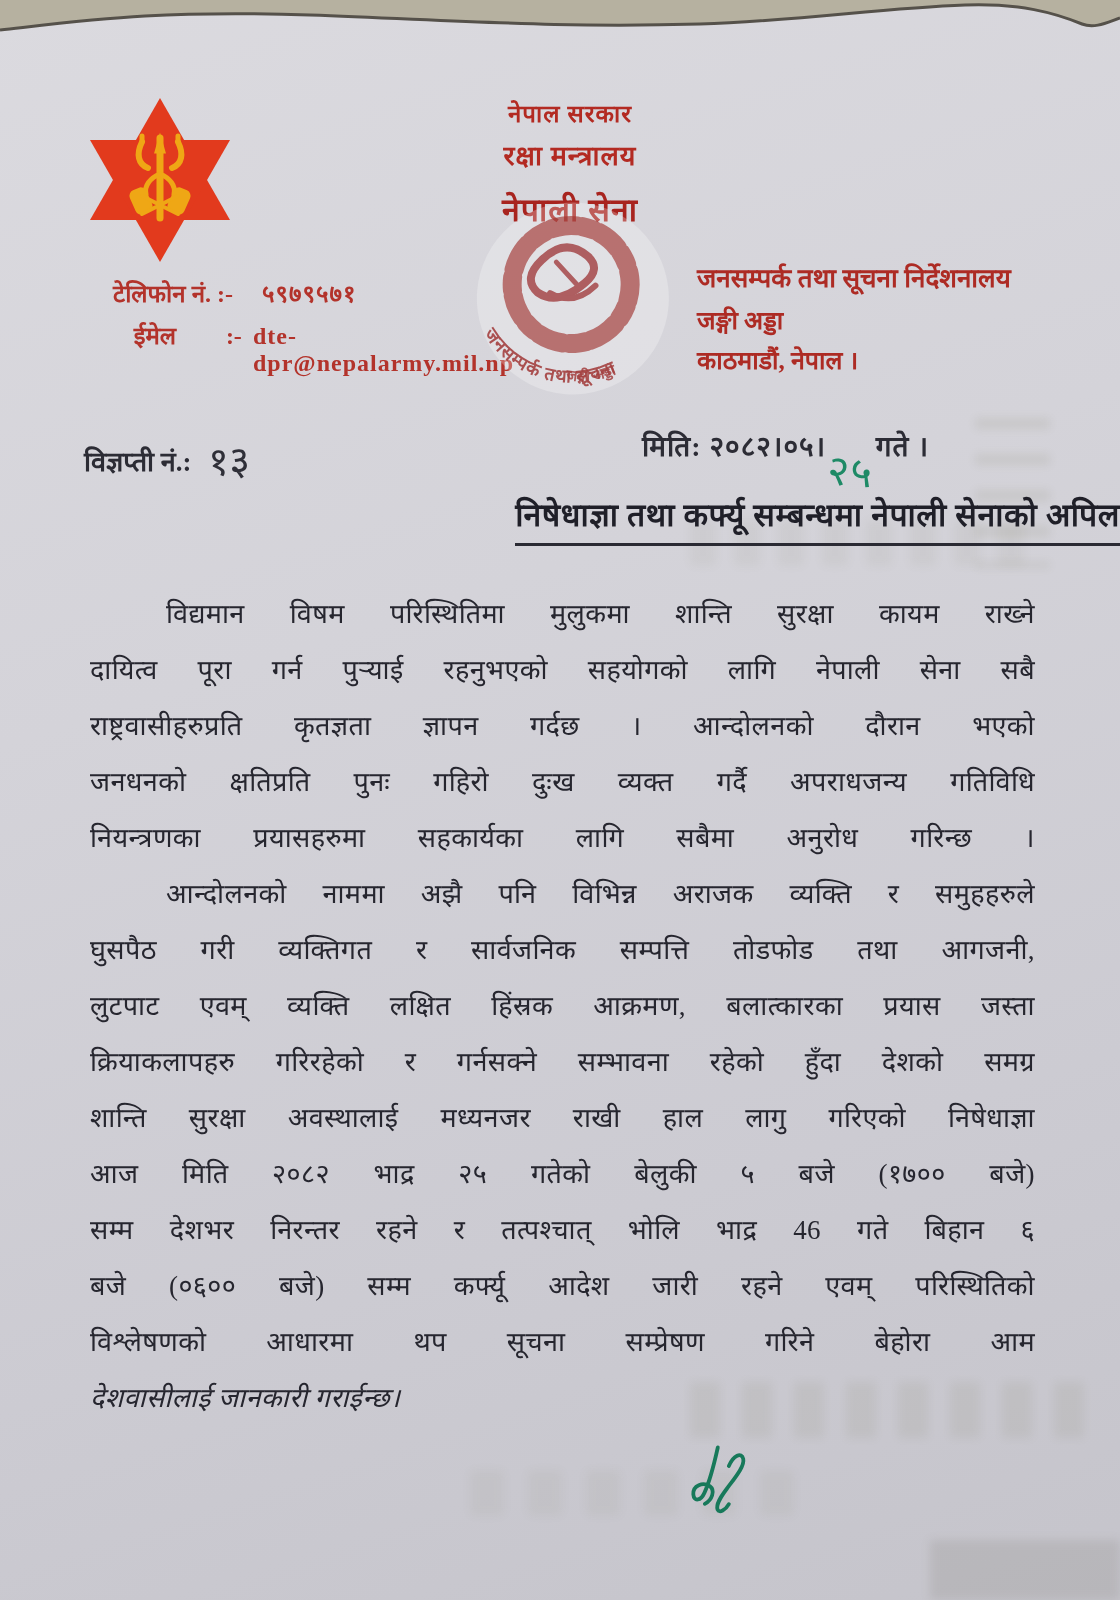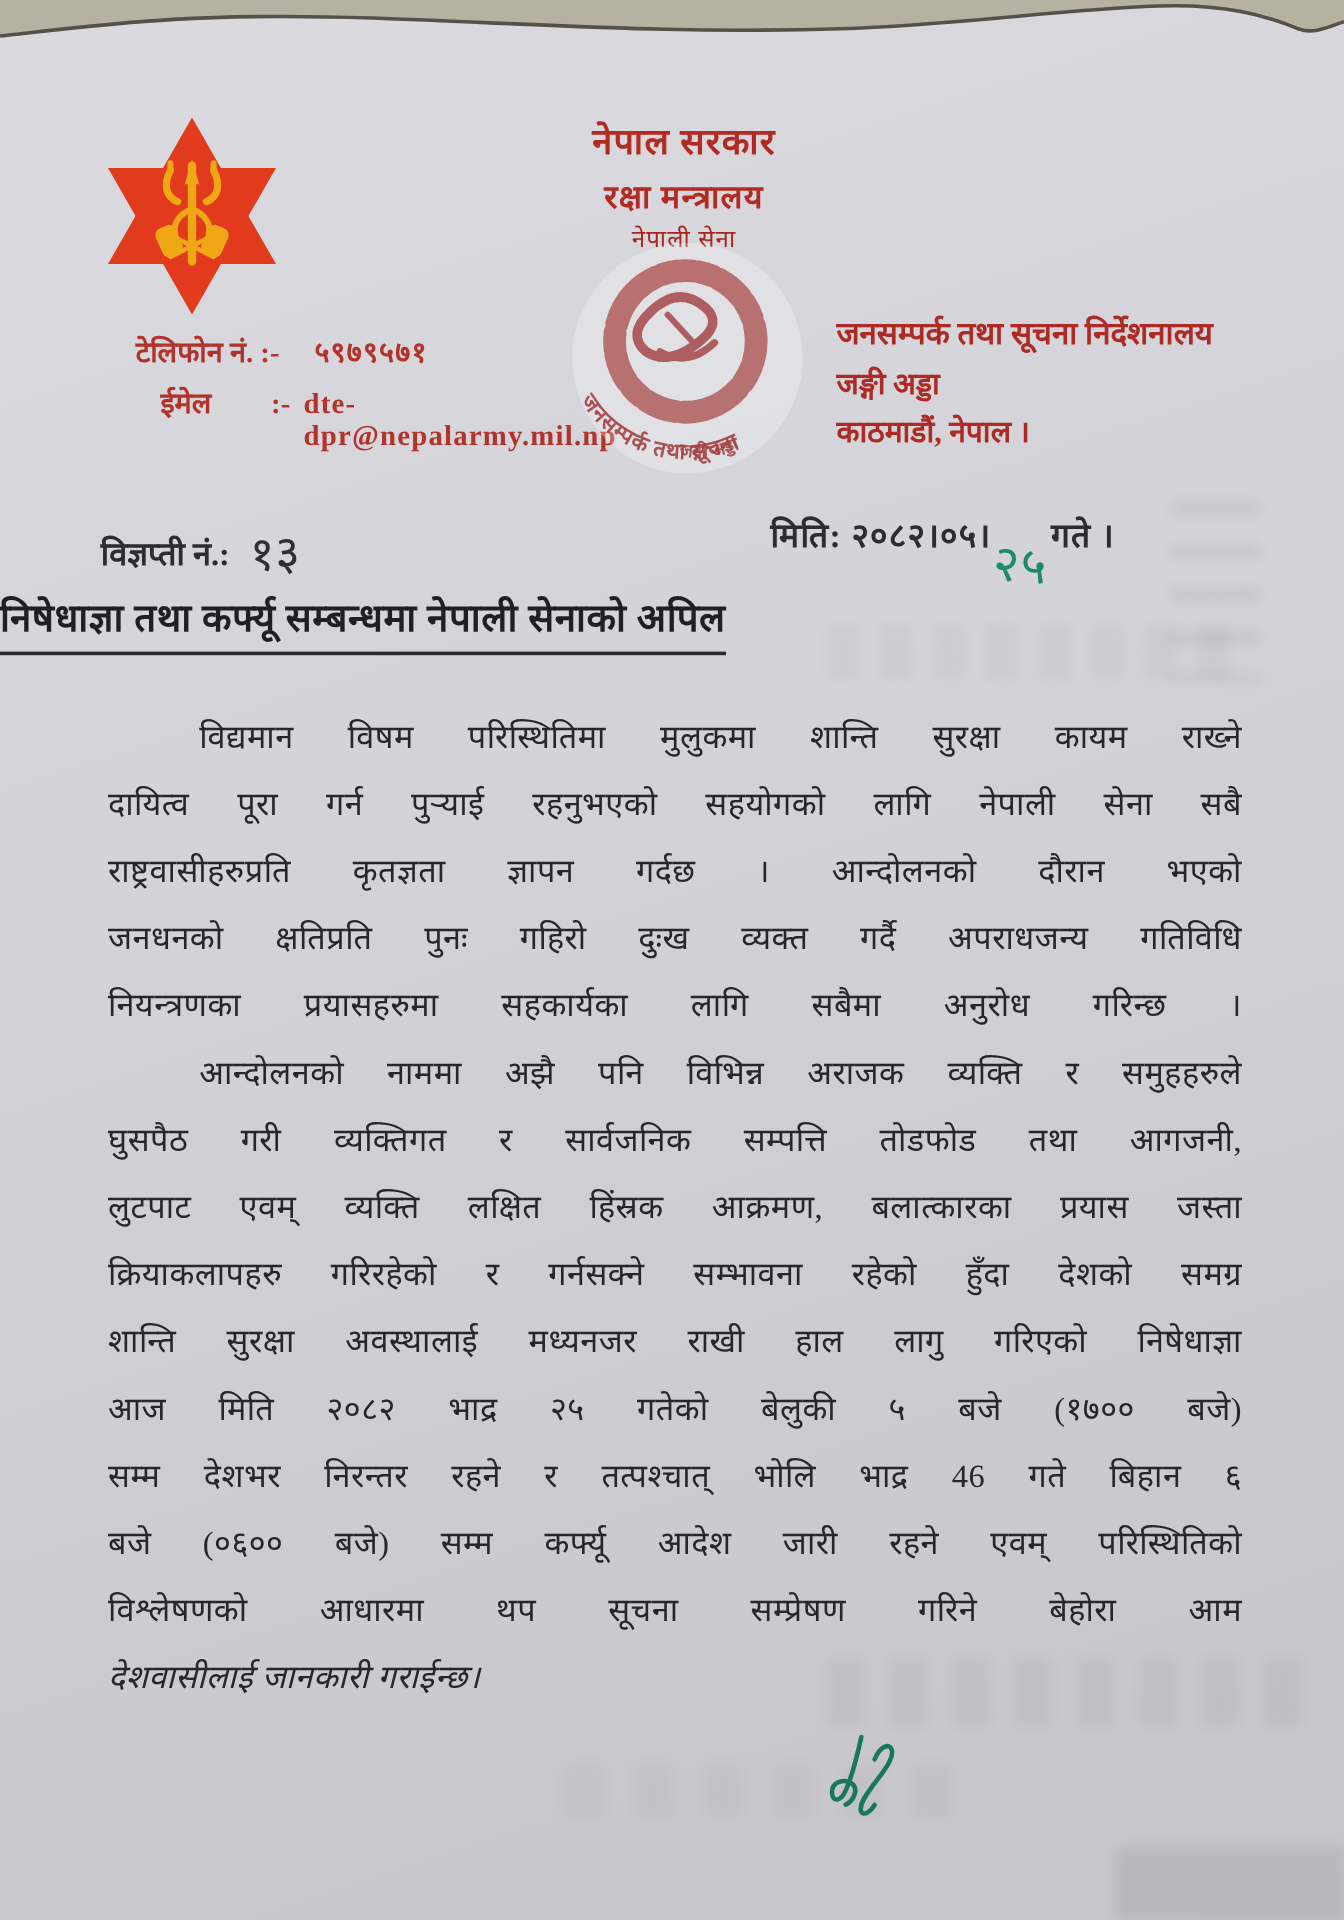--- a/index.html
+++ b/index.html
@@ -3,40 +3,40 @@
 <meta charset="utf-8">
 <style>
   html,body{margin:0;padding:0;background:#a9a494;}
   #page{
     position:relative;width:1120px;height:1600px;overflow:hidden;
     background:linear-gradient(162deg,#dbdadf 0%,#d4d3d9 38%,#cccbd2 72%,#c5c4cb 100%);
     font-family:"Liberation Serif","DejaVu Serif",serif;
   }
   .top-strip{position:absolute;left:0;top:0;width:1120px;height:44px;pointer-events:none;}
   .hdr-center{position:absolute;left:310px;top:96px;width:520px;text-align:center;color:#b32a22;}
-  .hdr-line1{font-size:30px;font-weight:700;letter-spacing:1px;}
+  .hdr-line1{font-size:24px;font-weight:700;letter-spacing:1px;}
   .hdr-line2{font-size:27px;font-weight:700;margin-top:7px;letter-spacing:1px;}
-  .hdr-line3{font-size:20px;font-weight:400;margin-top:4px;color:#a8241f;letter-spacing:1px;}
+  .hdr-line3{font-size:32px;font-weight:700;margin-top:14px;color:#a8241f;letter-spacing:1px;}
   .emblem{position:absolute;left:80px;top:96px;width:160px;height:168px;}
   .contact{position:absolute;left:84px;top:276px;width:430px;color:#b3332b;font-size:24px;font-weight:700;}
   .contact .row{display:flex;margin-bottom:9px;align-items:baseline;}
   .contact .lbl{width:178px;text-align:center;}
   .contact .sep{width:34px;}
   .contact .val{letter-spacing:1px;}
   .stamp-wrap{position:absolute;left:452px;top:200px;width:250px;height:215px;transform:rotate(-7deg);opacity:.92;}
   .addr{position:absolute;left:697px;top:266px;color:#ad2b24;font-weight:700;line-height:1.0;}
   .addr .a1{font-size:26px;}
   .addr .a2{font-size:25px;margin-top:16px;}
   .addr .a3{font-size:25px;margin-top:15px;}
   .meta-row{position:absolute;left:84px;top:420px;width:960px;height:70px;color:#2c2c35;}
   .release{position:absolute;left:0;top:8px;font-size:27px;font-weight:600;}
   .release .hand{display:inline-block;font-size:40px;font-weight:400;transform:rotate(-3deg) translateY(4px);margin-left:10px;color:#2f2f38;}
   .dateline{position:absolute;left:558px;top:6px;font-size:28px;font-weight:600;letter-spacing:1px;display:flex;align-items:flex-end;}
   .dateline .green{color:#1e8a66;font-size:42px;font-weight:400;display:inline-block;transform:rotate(4deg) translateY(8px);margin:0 2px;line-height:0;}
-  .title{position:absolute;left:0;top:492px;width:1120px;text-align:left;}
+  .title{position:absolute;left:0;top:492px;width:1120px;text-align:right;}
   .title span{display:inline-block;font-size:32px;font-weight:700;color:#1f1f28;border-bottom:3px solid #2a2a33;padding-bottom:8px;letter-spacing:.5px;}
   .bodytext{position:absolute;left:90px;top:586px;width:945px;color:#26262f;font-size:27px;letter-spacing:.4px;}
   .bl{height:56px;line-height:56px;text-align:justify;text-align-last:justify;white-space:normal;}
   .bl.indent{padding-left:76px;}
   .bl.parend{text-align-last:left;font-style:italic;}
   .signature{position:absolute;left:682px;top:1432px;width:90px;height:100px;transform:rotate(3deg);}
   .ghost{position:absolute;filter:blur(5px);pointer-events:none;}
   .g1{left:975px;top:418px;width:75px;height:150px;opacity:.45;background:repeating-linear-gradient(180deg,rgba(95,95,55,.22) 0 11px,transparent 11px 36px);}
   .g2{left:690px;top:520px;width:340px;height:46px;opacity:.3;background:repeating-linear-gradient(90deg,rgba(95,95,55,.18) 0 26px,transparent 26px 44px);}
   .g3{left:690px;top:1382px;width:410px;height:56px;opacity:.4;background:repeating-linear-gradient(90deg,rgba(100,100,60,.2) 0 30px,transparent 30px 52px);}

